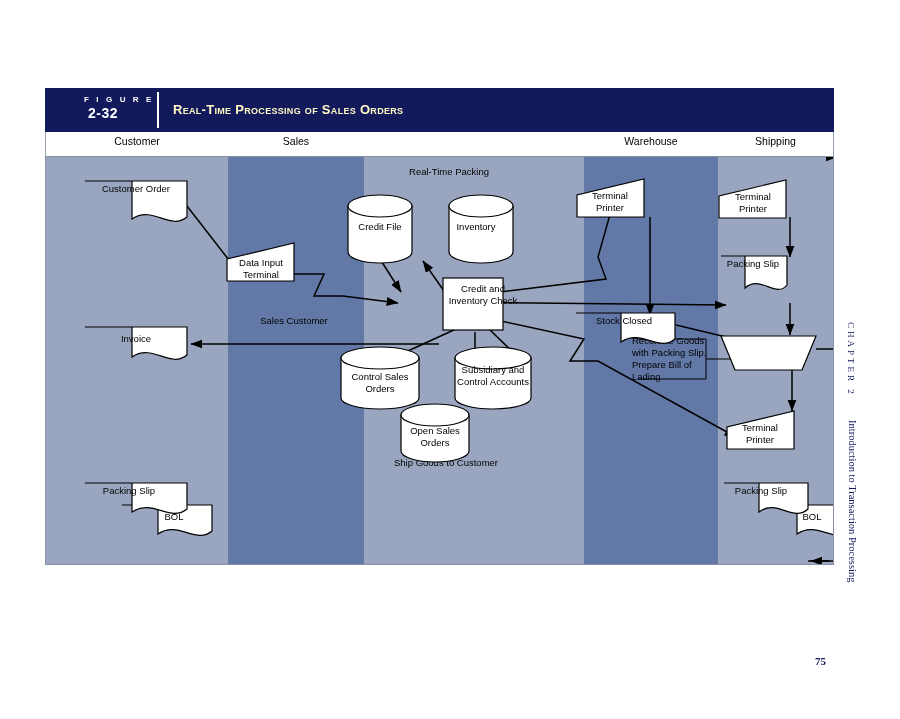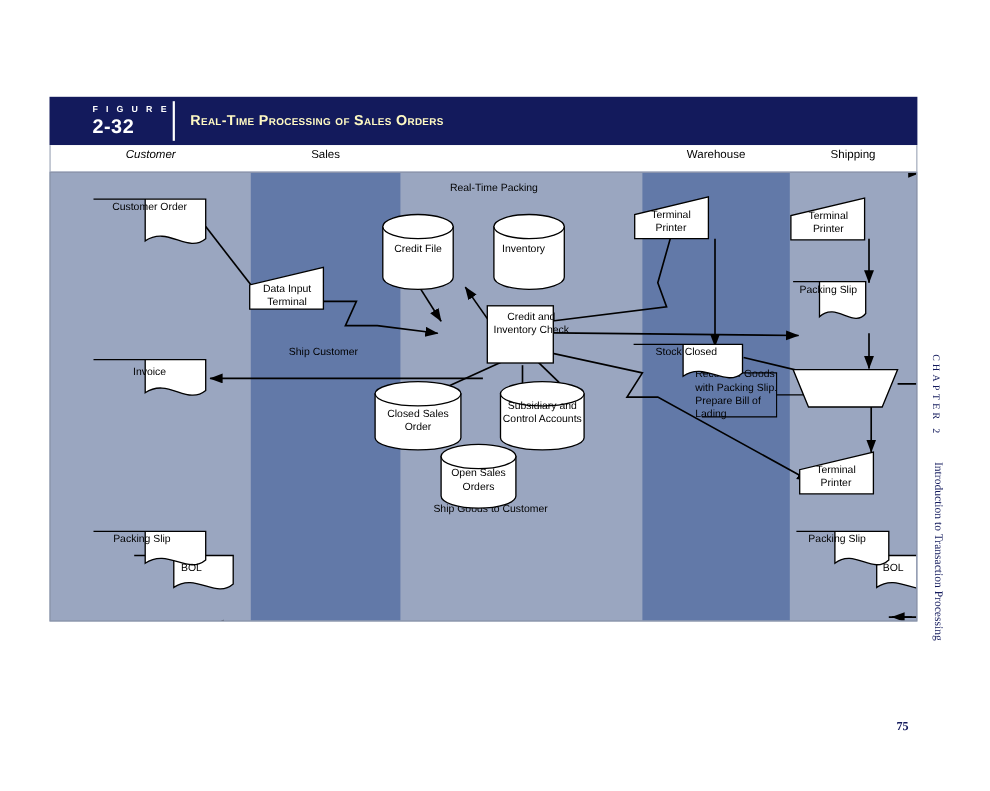--- a/index.html
+++ b/index.html
@@ -5,21 +5,21 @@
   html,body{margin:0;padding:0;background:#ffffff;}
   body{width:900px;height:719px;position:relative;font-family:"Liberation Sans",sans-serif;overflow:hidden;}
 
   #figure{position:absolute;left:45px;top:88px;width:789px;height:477px;}
 
   
   .titlebar{position:absolute;left:0;top:0;width:789px;height:44px;background:#131a5c;}
   .fig-word{position:absolute;left:32px;top:7px;width:84px;text-align:center;
             color:#ffffff;font-size:8px;font-weight:bold;letter-spacing:2.6px;}
   .fig-num{position:absolute;left:16px;top:17px;width:84px;text-align:center;
-           color:#ffffff;font-size:18px;font-weight:bold;letter-spacing:.5px;}
+           color:#ffffff;font-size:14px;font-weight:bold;letter-spacing:.5px;}
   .fig-div{position:absolute;left:112px;top:4px;width:2px;height:36px;background:#ffffff;}
   .fig-title{position:absolute;left:128px;top:14px;color:#fef9c3;font-size:13px;
              font-weight:bold;letter-spacing:.3px;font-variant:small-caps;}
 
   
   .headstrip{position:absolute;left:0;top:44px;width:789px;height:24px;background:#ffffff;
              border-left:1px solid #9aa3b5;border-right:1px solid #9aa3b5;box-sizing:border-box;}
   .colhead{position:absolute;top:3px;text-align:center;font-size:10.5px;color:#000;}
 
   
@@ -47,21 +47,21 @@
 <div id="figure">
 
   <div class="titlebar">
     <div class="fig-word">F I G U R E</div>
     <div class="fig-num">2-32</div>
     <div class="fig-div"></div>
     <div class="fig-title">Real-Time Processing of Sales Orders</div>
   </div>
 
   <div class="headstrip">
-    <div class="colhead" style="left:0px;width:182px;font-style:italic;">Customer</div>
+    <div class="colhead" style="left:0px;width:182px;">Customer</div>
     <div class="colhead" style="left:182px;width:136px;">Sales</div>
     <div class="colhead" style="left:538px;width:134px;">Warehouse</div>
     <div class="colhead" style="left:672px;width:115px;">Shipping</div>
   </div>
 
   <div class="body">
 
     <div class="band" style="left:182px;width:136px;"></div>
     <div class="band" style="left:538px;width:134px;"></div>
 
@@ -187,36 +187,36 @@
 
     <div class="lbl" style="left:184px;top:100px;width:62px;">Data Input Terminal</div>
 
     <div class="flowlbl" style="left:338px;top:9px;width:130px;">Real-Time Packing</div>
 
     <div class="lbl" style="left:294px;top:64px;width:80px;">Credit File</div>
     <div class="lbl" style="left:390px;top:64px;width:80px;">Inventory</div>
 
     <div class="lbl" style="left:396px;top:126px;width:82px;">Credit and Inventory Check</div>
 
-    <div class="lbl" style="left:294px;top:214px;width:80px;">Closed Sales Order</div>
+    <div class="lbl" style="left:294px;top:214px;width:80px;">Control Sales Orders</div>
     <div class="lbl" style="left:409px;top:207px;width:76px;">Subsidiary and Control Accounts</div>
     <div class="lbl" style="left:353px;top:268px;width:72px;">Open Sales Orders</div>
 
     <div class="lbl" style="left:532px;top:33px;width:64px;">Terminal Printer</div>
     <div class="lbl" style="left:534px;top:158px;width:88px;">Stock Closed</div>
 
     <div class="lbl" style="left:676px;top:34px;width:62px;">Terminal Printer</div>
     <div class="lbl" style="left:676px;top:101px;width:62px;">Packing Slip</div>
     <div class="lbl" style="left:683px;top:265px;width:62px;">Terminal Printer</div>
 
     <div class="lbl" style="left:678px;top:328px;width:74px;">Packing Slip</div>
     <div class="lbl" style="left:738px;top:354px;width:56px;">BOL</div>
 
     <div class="ann" style="left:586px;top:178px;width:78px;">Reconcile Goods with Packing Slip. Prepare Bill of Lading</div>
 
-    <div class="flowlbl" style="left:178px;top:158px;width:140px;">Ship Customer</div>
+    <div class="flowlbl" style="left:178px;top:158px;width:140px;">Sales Customer</div>
     <div class="flowlbl" style="left:310px;top:300px;width:180px;">Ship Goods to Customer</div>
   </div>
 </div>
 
 <div class="vert" id="chapword">CHAPTER 2</div>
 <div class="vert" id="chaptitle">Introduction to Transaction Processing</div>
 <div id="pagenum">75</div>
 
 </body></html>

